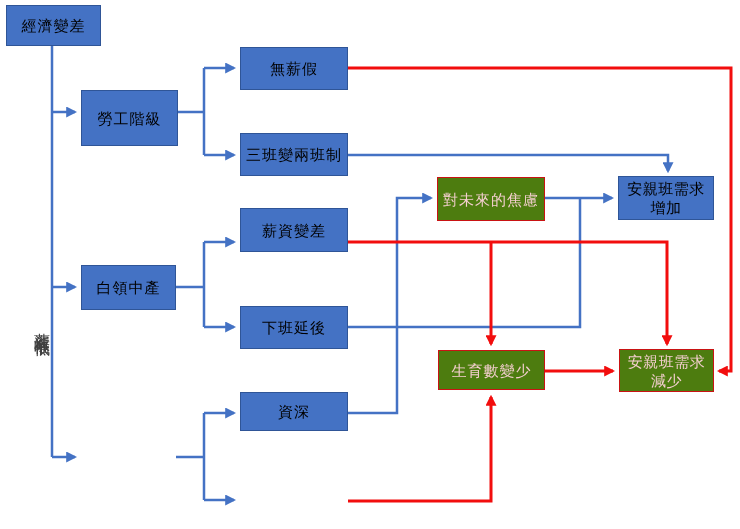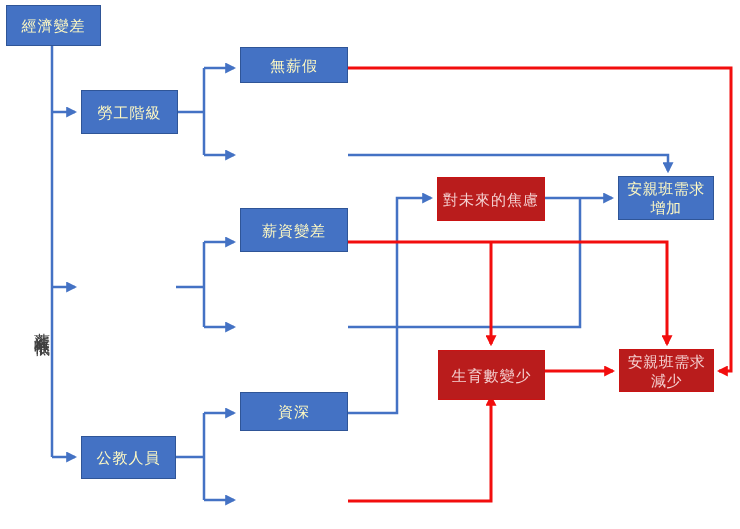--- a/index.html
+++ b/index.html
@@ -8,22 +8,22 @@
     position:relative; width:740px; height:529px; background:#ffffff;
     overflow:hidden;
   }
   .wires { position:absolute; left:0; top:0; width:740px; height:529px; }
   .node {
     position:absolute; box-sizing:border-box;
     display:flex; flex-direction:column; align-items:center; justify-content:center;
     text-align:center; font-size:15px; letter-spacing:1px; line-height:19px;
     z-index:2;
   }
-  .node.blue { background:#4472C4; border:1.5px solid #2F5597; color:#fef9c3; }
-  .node.red  { background:#b91c1c; border:1.5px solid #C91313; color:#F4CFCF; }
+  .node.blue { background:#4472C4; border:1.5px solid #2F5597; color:#000000; }
+  .node.red  { background:#4d7c0f; border:1.5px solid #C91313; color:#F4CFCF; }
   .vlabel {
     position:absolute; left:31px; top:276px; height:98px; width:22px;
     writing-mode:vertical-rl; text-orientation:upright;
     font-size:16px; letter-spacing:2px; color:#3F3F3F; line-height:22px;
     z-index:2; text-align:center;
   }
 </style>
 </head>
 <body>
 
@@ -69,37 +69,39 @@
       <path d="M491 242 V344" marker-end="url(#mr)"></path>
       <path d="M348 501 H491 V397" marker-end="url(#mr)"></path>
       <path d="M545 371 H613" marker-end="url(#mr)"></path>
     </g>
   </svg>
 
   <div class="vlabel">薪資漲幅低</div>
 
   <div class="node blue" style="left:6px;top:5px;width:95px;height:41px">經濟變差</div>
 
-  <div class="node blue" style="left:81px;top:90px;width:97px;height:44px">勞工階級</div>
+  <div class="node blue" style="left:81px;top:90px;width:97px;height:56px">勞工階級</div>
+
+  <div class="node blue" style="left:81px;top:265px;width:95px;height:45px">白領中產</div>
 
 
-  <div class="node blue" style="left:81px;top:436px;width:95px;height:43px">公教人員</div>
+  <div class="node blue" style="left:240px;top:47px;width:108px;height:43px">無薪假</div>
 
-  <div class="node blue" style="left:240px;top:47px;width:108px;height:36px">無薪假</div>
-
+  <div class="node blue" style="left:240px;top:133px;width:108px;height:43px">三班變兩班制</div>
 
   <div class="node blue" style="left:240px;top:208px;width:108px;height:44px">薪資變差</div>
 
+  <div class="node blue" style="left:240px;top:306px;width:108px;height:43px">下班延後</div>
 
   <div class="node blue" style="left:240px;top:392px;width:108px;height:39px">資深</div>
 
 
   <div class="node red" style="left:437px;top:177px;width:108px;height:44px">對未來的焦慮</div>
 
-  <div class="node red" style="left:438px;top:350px;width:107px;height:50px">生育數變少</div>
+  <div class="node red" style="left:438px;top:350px;width:107px;height:40px">生育數變少</div>
 
   <div class="node blue" style="left:618px;top:176px;width:96px;height:44px;letter-spacing:0.5px">
     <div>安親班需求</div>
     <div>增加</div>
   </div>
 
   <div class="node red" style="left:619px;top:349px;width:95px;height:43px;letter-spacing:0.5px">
     <div>安親班需求</div>
     <div>減少</div>
   </div>

